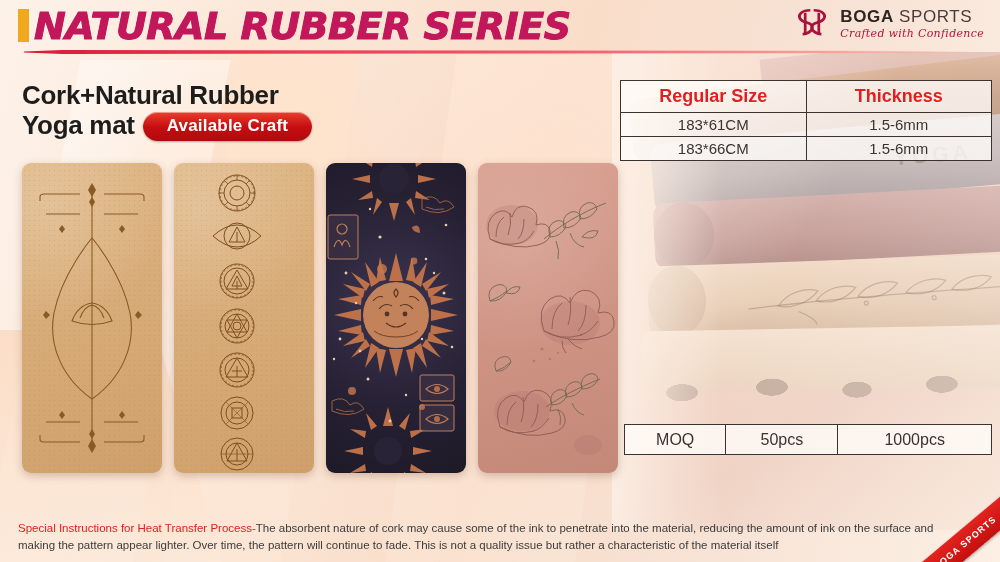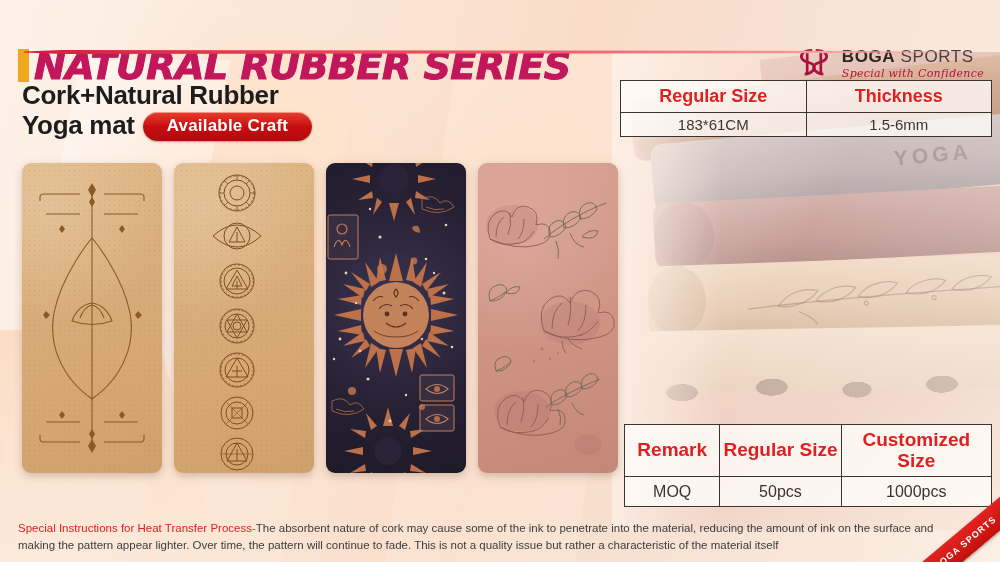--- a/index.html
+++ b/index.html
@@ -52,21 +52,21 @@
     background:linear-gradient(90deg,rgba(253,240,230,.96),rgba(253,240,230,0));}
   .leafy{position:absolute;stroke:rgba(90,70,58,.45);fill:none;stroke-width:1.2;}
   .dots{position:absolute;left:30px;top:318px;width:390px;height:40px;
     background:radial-gradient(ellipse 26px 14px at 40px 20px,#6d5a54 60%,transparent 62%),
                radial-gradient(ellipse 26px 14px at 130px 16px,#6d5a54 60%,transparent 62%),
                radial-gradient(ellipse 24px 13px at 215px 20px,#6d5a54 60%,transparent 62%),
                radial-gradient(ellipse 26px 14px at 300px 16px,#6d5a54 60%,transparent 62%);
     opacity:.5;transform:rotate(-1deg);}
 
   
-  .header{position:absolute;left:0;top:0;width:100%;height:64px;margin-top:40px;}
+  .header{position:absolute;left:0;top:0;width:100%;height:64px;}
   .accent-bar{position:absolute;left:18px;top:9px;width:11px;height:33px;background:#f0a81e;}
   .main-title{position:absolute;left:34px;top:4px;font-size:38px;font-weight:900;
     font-style:italic;letter-spacing:-.5px;color:#c2185b;
     -webkit-text-stroke:1px #c2185b;
     text-shadow:0 0 0 #c2185b;font-family:"DejaVu Sans",sans-serif;}
   .hr-wrap{position:absolute;left:0;top:48px;width:100%;height:8px;}
   .hr-line{position:absolute;left:24px;top:2px;width:952px;height:4px;
     background:linear-gradient(90deg,#d81b3c 0%,#e8374f 22%,#f2596a 55%,#f8a39d 85%,rgba(248,180,170,0) 100%);
     clip-path:polygon(0 40%,4% 0,100% 28%,100% 72%,4% 100%,0 60%);}
 
@@ -191,21 +191,21 @@
           <path d="M24 5 C34 5 39 10 36 15 C33 20 24 19 22 23 C20 27 25 33 33 33"></path>
           <path d="M14 8 L14 32"></path>
             <path d="M30 8 L30 32"></path>
         </g>
       </svg>
       <div class="logo-txt">
         <div class="logo-name">
           <b>BOGA</b>
           <span>SPORTS</span>
         </div>
-        <div class="logo-tag">Special with Confidence</div>
+        <div class="logo-tag">Crafted with Confidence</div>
       </div>
     </div>
   </div>
   <div class="hr-wrap">
       <div class="hr-line"></div>
     </div>
 
   <div class="prod-head">
     <div class="prod-title">Cork+Natural Rubber</div>
     <div class="title-row2">
@@ -519,30 +519,29 @@
   <table class="tbl-top">
     <tbody>
         <tr>
       <td class="th" style="width:50%">Regular Size</td>
       <td class="th" style="width:50%">Thickness</td>
     </tr>
     <tr>
       <td>183*61CM</td>
       <td>1.5-6mm</td>
     </tr>
+    <tr>
+      <td>183*66CM</td>
+      <td>1.5-6mm</td>
+    </tr>
   </tbody>
     </table>
 
   <table class="tbl-bot">
     <tbody>
-        <tr>
-      <td class="th" style="width:26%">Remark</td>
-      <td class="th" style="width:33%">Regular Size</td>
-      <td class="th" style="width:41%">Customized Size</td>
-    </tr>
     <tr>
       <td>MOQ</td>
       <td>50pcs</td>
       <td>1000pcs</td>
     </tr>
   </tbody>
     </table>
 
   <div class="note">
     <span class="hl">Special Instructions for Heat Transfer Process-</span><span>The absorbent nature of cork may cause some of the ink to penetrate into the material, reducing the amount of ink on the surface and making the pattern appear lighter. Over time, the pattern will continue to fade. This is not a quality issue but rather a characteristic of the material itself</span>

